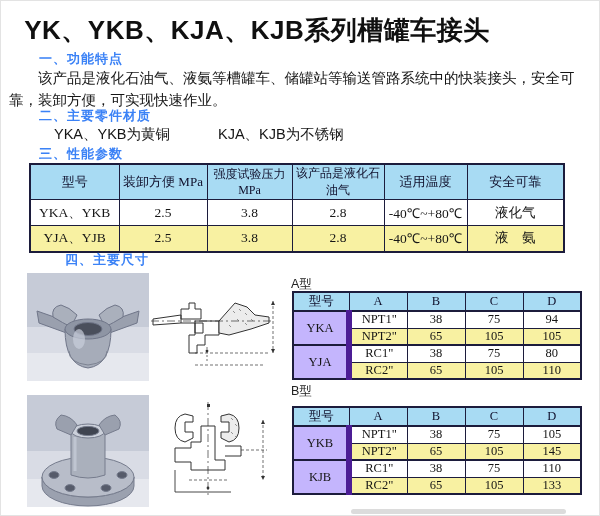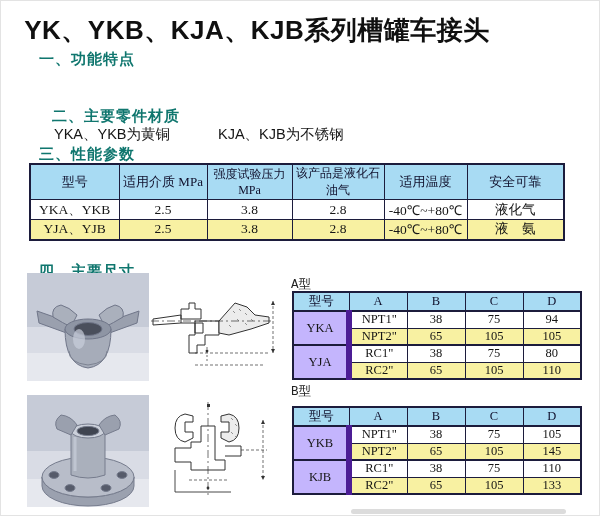--- a/index.html
+++ b/index.html
@@ -7,53 +7,53 @@
   .page {
     position:relative; width:600px; height:516px; background:#ffffff;
     font-family:"Liberation Sans", sans-serif; color:#151515; overflow:hidden;
     border:1px solid #e3e3e3;
   }
   .title {
     position:absolute; top:12px; left:0; width:512px; text-align:center;
     font-size:26px; font-weight:bold; color:#101010; letter-spacing:0.5px;
   }
   .red-heading {
-    position:absolute; left:38px; font-size:15px; font-weight:bold; color:#0f766e;
+    position:absolute; left:38px; font-size:13px; font-weight:bold; color:#3b82f6;
     letter-spacing:1px;
   }
-  .h1 { top:49px; } .h2 { top:106px;margin-left:13px; } .h3 { top:144px; } .h4 { top:261px; }
+  .h1 { top:49px; } .h2 { top:106px; } .h3 { top:144px; } .h4 { top:250px;margin-left:26px; }
   .para {
     position:absolute; left:8px; top:66px; width:586px;
     font-size:14.5px; line-height:22px; text-indent:29px; color:#151515;
   }
   .materials {
     position:absolute; left:38px; top:124px; font-size:14.5px; color:#151515;margin-left:15px;
   }
   .materials .gap { display:inline-block; width:48px; }
 
   
   table { border-collapse:collapse; table-layout:fixed; }
   .perf {
     position:absolute; left:28px; top:162px; width:534px;
     font-family:"Liberation Serif", serif;
     border:2px solid #1c1c3c;
   }
   .perf th, .perf td {
     border:1px solid #1c1c3c; text-align:center; vertical-align:middle;
-    padding:0; height:20px; font-size:13.5px; color:#10102c; font-weight:normal;
+    padding:0; height:26px; font-size:13.5px; color:#10102c; font-weight:normal;
   }
   .perf th { background:#a8dbf3; height:27px; font-size:13px; }
   .perf th.small { font-size:12px; }
   .perf td { color:#161616; }
   .row-yellow td { background:#f8f1a2; }
 
   
   .dim-label {
     position:absolute; left:290px; font-size:12.5px; color:#222;
-    font-family:Liberation Mono, monospace;
+    font-family:Liberation Sans, sans-serif;
   }
   .la { top:275px; } .lb { top:382px; }
   .dim {
     position:absolute; left:291px; width:288px;
     font-family:"Liberation Serif", serif;
     border:2px solid #1c1c3c;
   }
   .ta { top:290px; } .tb { top:405px; }
   .dim th, .dim td {
     border:1px solid #1c1c3c; text-align:center; vertical-align:middle;
@@ -73,41 +73,42 @@
   }
 </style>
 </head>
 <body>
 
 <div class="page">
 
   <div class="title">YK、YKB、KJA、KJB系列槽罐车接头</div>
 
   <div class="red-heading h1">一、功能特点</div>
+  <div class="para">该产品是液化石油气、液氨等槽罐车、储罐站等输送管路系统中的快装接头，安全可靠，装卸方便，可实现快速作业。</div>
 
   <div class="red-heading h2">二、主要零件材质</div>
   <div class="materials">
     <span>YKA、YKB为黄铜</span><span class="gap"></span><span>KJA、KJB为不锈钢</span>
   </div>
 
   <div class="red-heading h3">三、性能参数</div>
 
   <table class="perf">
     <colgroup>
       <col style="width:89px">
         <col style="width:88px">
         <col style="width:85px">
       <col style="width:92px">
         <col style="width:83px">
         <col style="width:97px">
     </colgroup>
     <tbody>
         <tr>
       <th>型号</th>
-      <th>适用介质 MPa</th>
+      <th>装卸方便 MPa</th>
       <th class="small">强度试验压力MPa</th>
       <th class="small">该产品是液化石油气</th>
       <th>适用温度</th>
       <th>安全可靠</th>
     </tr>
     <tr>
       <td>YKA、YKB</td>
       <td>2.5</td>
       <td>3.8</td>
       <td>2.8</td>

